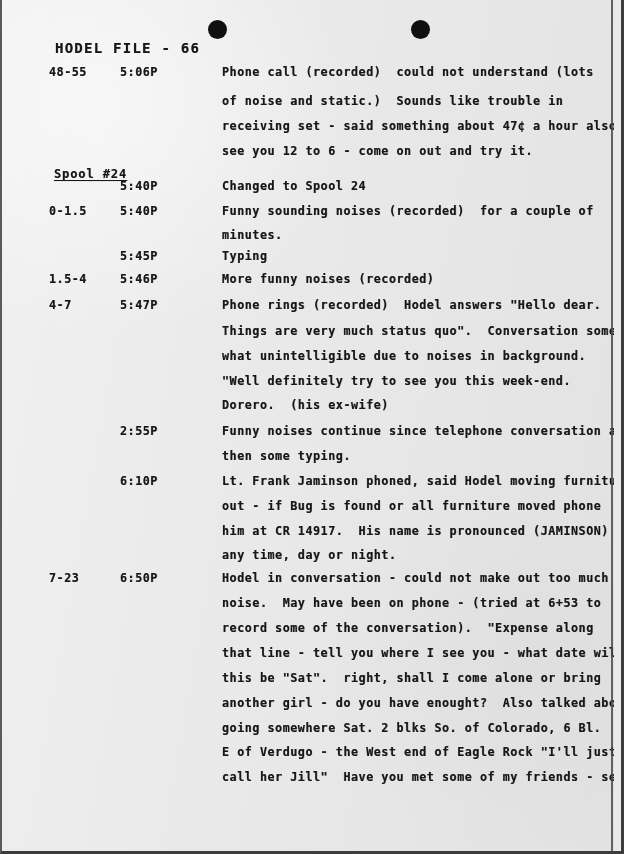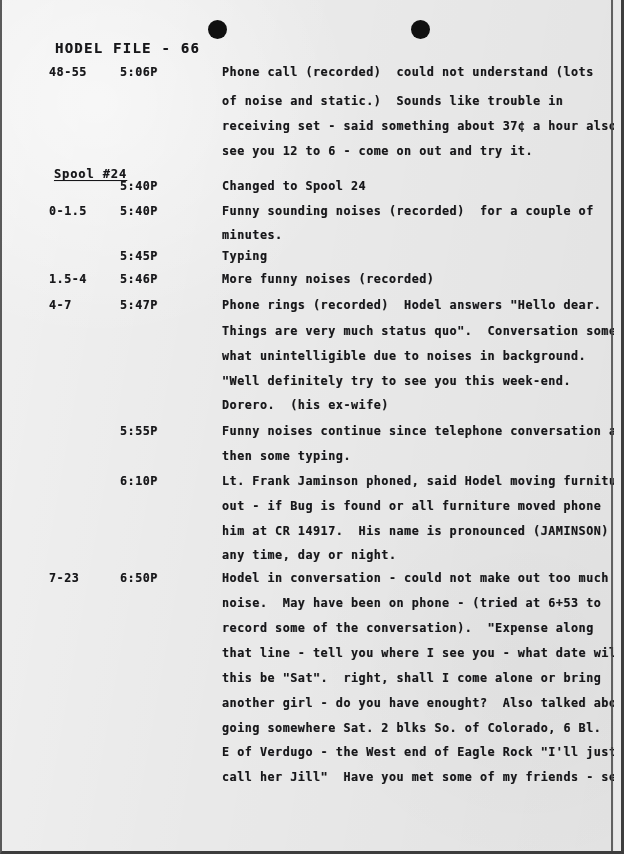--- a/index.html
+++ b/index.html
@@ -127,21 +127,21 @@
 
     <div class="row" style="top:66px;">
       <span class="cell c-seg">48-55</span>
       <span class="cell c-time">5:06P</span>
       <span class="cell c-body">Phone call (recorded)  could not understand (lots</span>
     </div>
     <div class="row" style="top:95px;">
       <span class="cell c-body">of noise and static.)  Sounds like trouble in</span>
     </div>
     <div class="row" style="top:120px;">
-      <span class="cell c-body">receiving set - said something about 37¢ a hour also</span>
+      <span class="cell c-body">receiving set - said something about 47¢ a hour also</span>
     </div>
     <div class="row" style="top:145px;">
       <span class="cell c-body">see you 12 to 6 - come on out and try it.</span>
     </div>
 
     <div class="row" style="top:168px;">
       <span class="cell c-spool">Spool #24</span>
     </div>
 
     <div class="row" style="top:180px;">
@@ -184,21 +184,21 @@
     </div>
     <div class="row" style="top:375px;">
       <span class="cell c-body">"Well definitely try to see you this week-end.</span>
     </div>
     <div class="row" style="top:399px;">
       <span class="cell c-body">Dorero.  (his ex-wife)</span>
     </div>
 
     <div class="row" style="top:425px;">
       <span class="cell c-seg"></span>
-      <span class="cell c-time">5:55P</span>
+      <span class="cell c-time">2:55P</span>
       <span class="cell c-body">Funny noises continue since telephone conversation an</span>
     </div>
     <div class="row" style="top:450px;">
       <span class="cell c-body">then some typing.</span>
     </div>
 
     <div class="row" style="top:475px;">
       <span class="cell c-seg"></span>
       <span class="cell c-time">6:10P</span>
       <span class="cell c-body">Lt. Frank Jaminson phoned, said Hodel moving furnitur</span>

